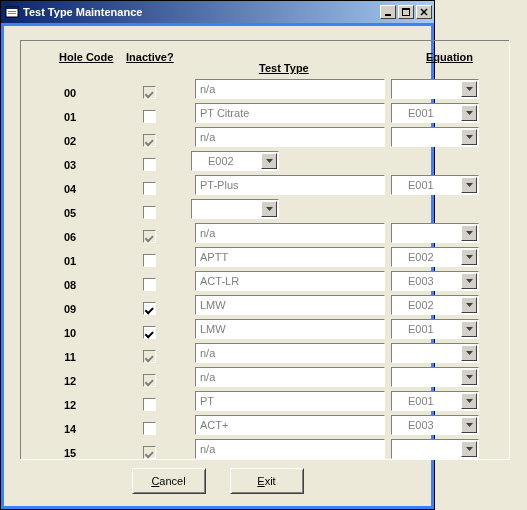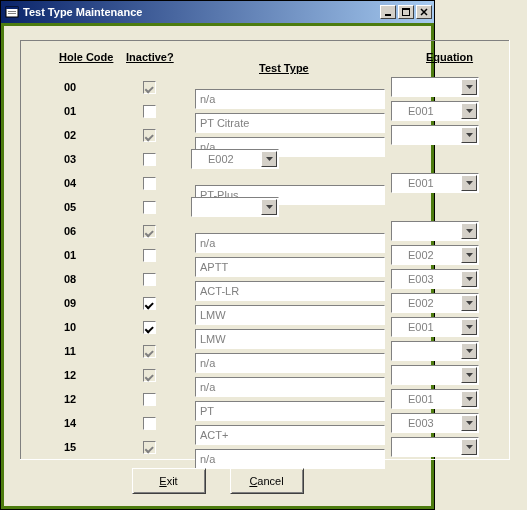--- a/index.html
+++ b/index.html
@@ -6,21 +6,21 @@
     margin: 0;
     padding: 0;
     font-family: Tahoma, Arial, sans-serif;
     font-size: 11px;
     background: #ECE9D8;
     color: #000;
   }
   .window {
     width: 435px;
     height: 510px;
-    background: #4d7c0f;
+    background: #3b82f6;
     border: 1px solid #000;
     box-sizing: border-box;
     position: relative;
   }
   .titlebar {
     height: 22px;
     background: linear-gradient(to right, #0A246A, #A6CAF0);
     color: #fff;
     display: flex;
     align-items: center;
@@ -88,21 +88,21 @@
   .hdr.inactive { left: 95px; }
   .hdr.testtype { left: 228px; margin-top: 11px; }
   .hdr.equation { left: 395px; }
 
   .rows {
     position:absolute;
     left:10px; right:10px; top:34px; bottom:6px;
   }
   .row {
     display:flex;
-    align-items:center;
+    align-items:flex-end;
     height: 24px;
   }
   .cell-code {
     width: 78px;
     text-align:center;
     font-weight: bold;
     font-size: 11px;
   }
   .cell-check {
     width: 80px;
@@ -553,22 +553,22 @@
                 </div>
               </div>
             </div>
           </div>
         </div>
 
     </div>
 
     <div class="footer-buttons">
       <div class="btn">
+        <span><span class="ul">C</span>ancel</span>
+      </div>
+      <div class="btn">
         <span><span class="ul">E</span>xit</span>
       </div>
-      <div class="btn">
-        <span><span class="ul">C</span>ancel</span>
-      </div>
     </div>
 
   </div>
 
 </div>
 
 </body></html>

